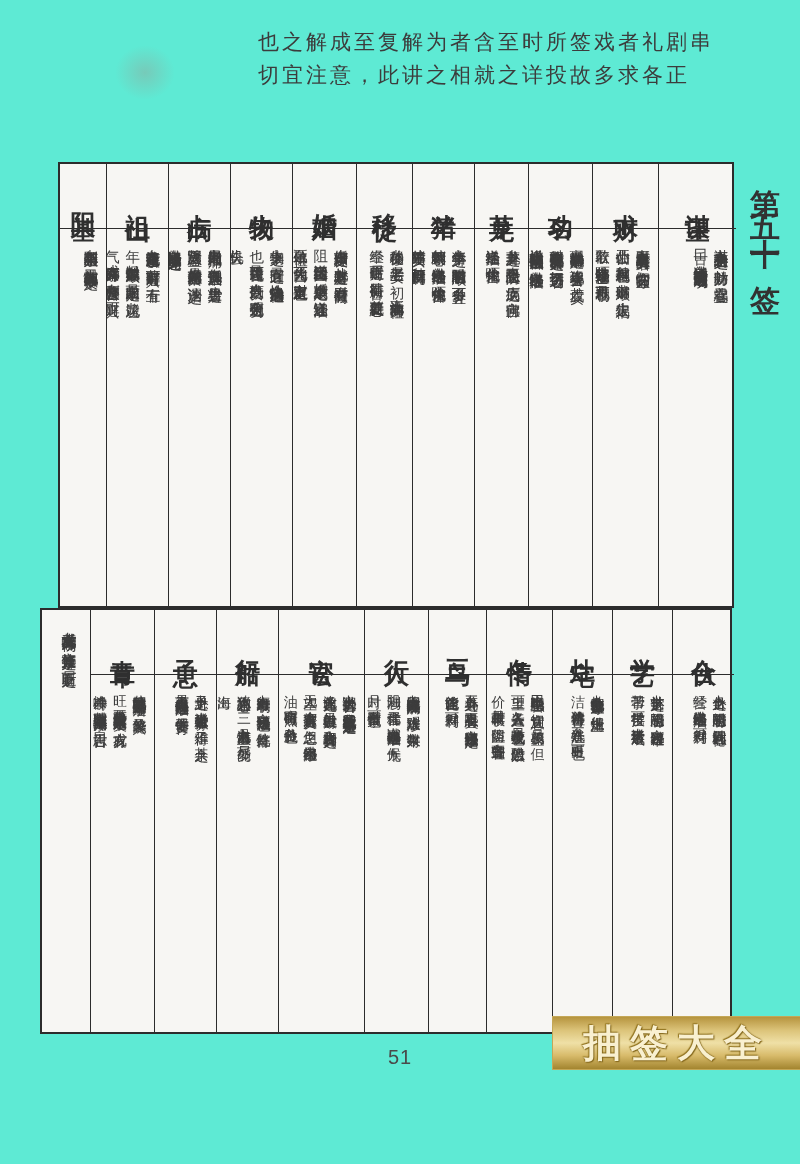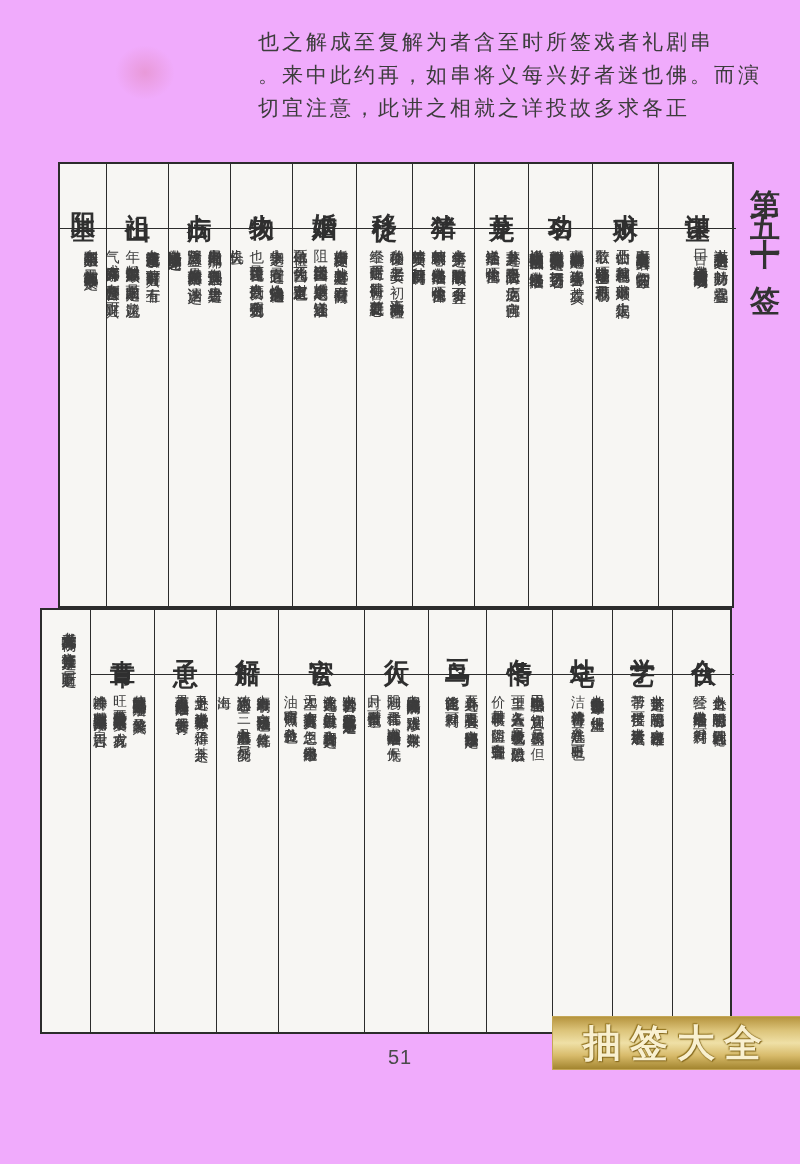--- a/index.html
+++ b/index.html
@@ -1,19 +1,19 @@
 <!DOCTYPE html>
 <html><head>
 <meta charset="utf-8">
 <style>
   html,body{margin:0;padding:0;}
   .page{
     position:relative;
     width:800px;height:1164px;
-    background:#f0abfc;
+    background:#5eead4;
     font-family:"Liberation Serif", serif;
     color:#383838;
     overflow:hidden;
   }
   
   .artifact{
     position:absolute;left:115px;top:45px;width:60px;height:55px;
     background:radial-gradient(ellipse at center, rgba(205,90,90,.22), rgba(205,90,90,0) 70%);
   }
   
@@ -77,21 +77,20 @@
 </style>
 </head>
 <body>
 
 <div class="page">
 
   <div class="artifact"></div>
 
   <div class="preface">
       <div class="pline">也之解成至复解为者含至时所签戏者礼剧串</div>
-      <div class="pline">。来中此约再，如串将义每兴好者迷也佛。而演</div>
       <div class="pline">切宜注意，此讲之相就之详投故多求各正</div>
     </div>
 
   <div class="side-label">第五十一签</div>
 
   <div class="ftable t1">
       <div class="col" style="flex: 0 0 46px;">
         <div class="hd">阳基</div>
         <div class="bd">
           <div class="vline">卜新创阳基有小人阻　宜忍性勿与他人斗争而取安定</div>

